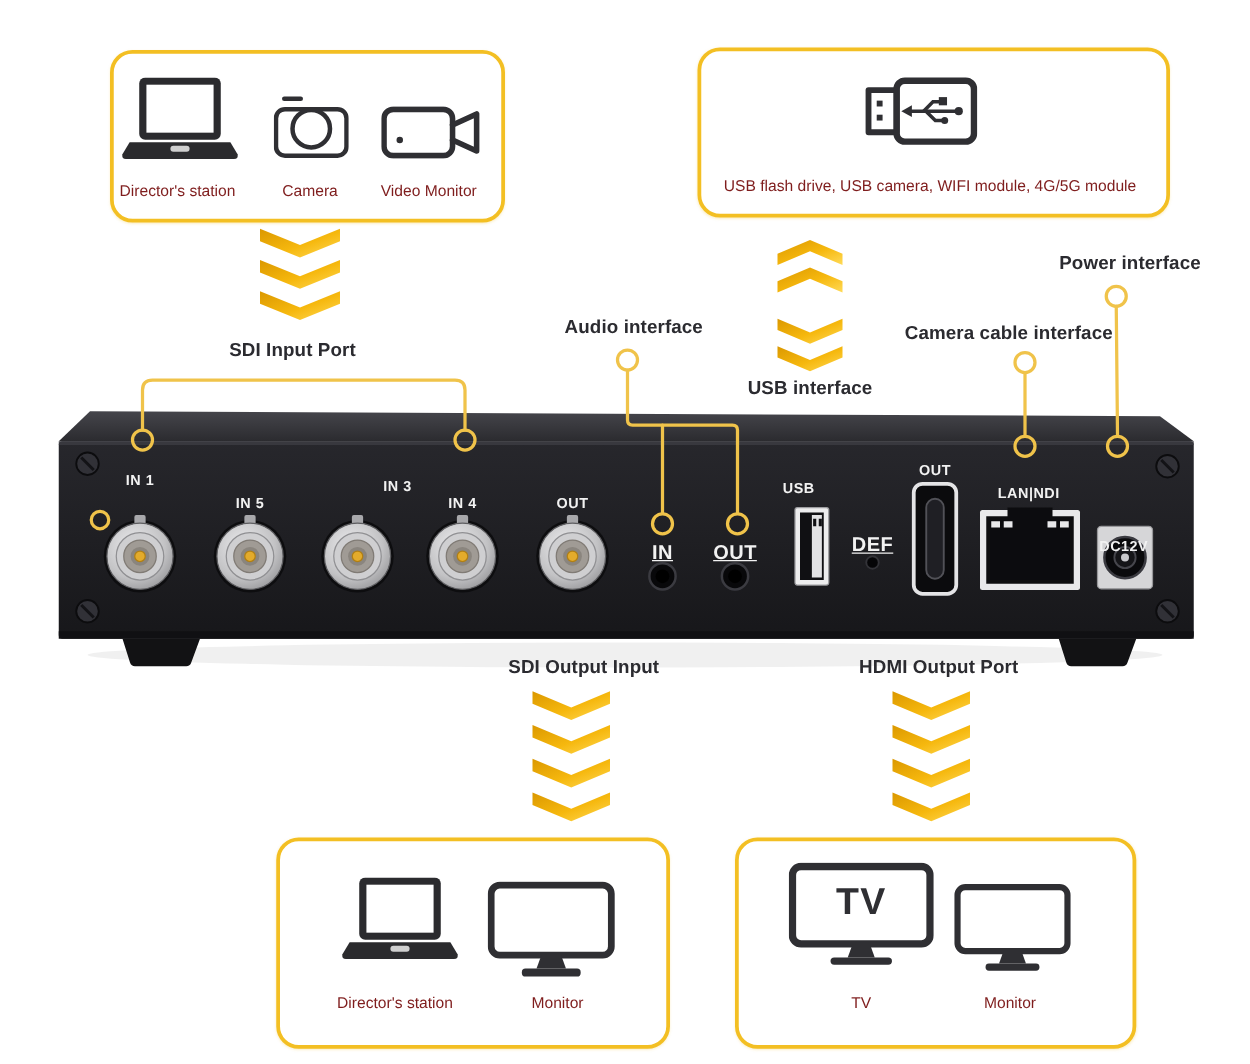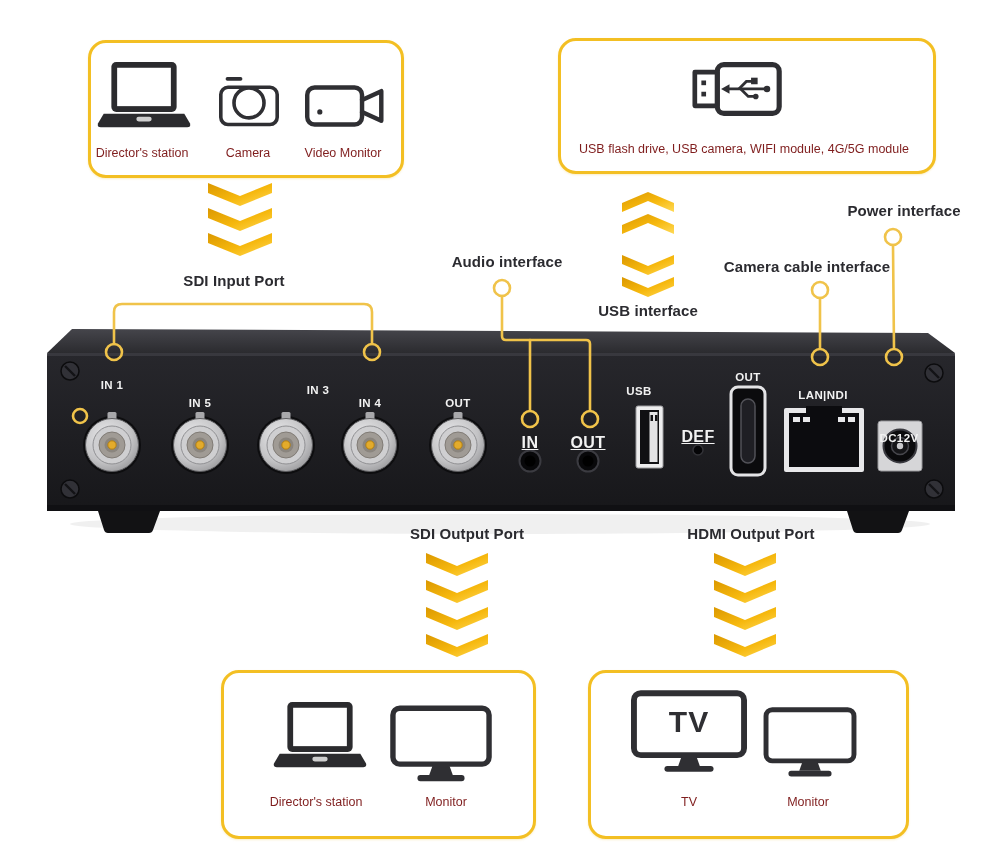--- a/index.html
+++ b/index.html
@@ -284,21 +284,21 @@
   <span class="caption" style="left:316px;top:795px;">Director's station</span>
   <span class="caption" style="left:446px;top:795px;">Monitor</span>
   <span class="caption" style="left:689px;top:795px;">TV</span>
   <span class="caption" style="left:808px;top:795px;">Monitor</span>
 
   <span class="callout-label" style="left:234px;top:272px;">SDI Input Port</span>
   <span class="callout-label" style="left:507px;top:253px;">Audio interface</span>
   <span class="callout-label" style="left:648px;top:302px;">USB interface</span>
   <span class="callout-label" style="left:807px;top:258px;">Camera cable interface</span>
   <span class="callout-label" style="left:904px;top:202px;">Power interface</span>
-  <span class="callout-label" style="left:467px;top:525px;">SDI Output Port</span>
+  <span class="callout-label" style="left:467px;top:525px;">SDI Output Input</span>
   <span class="callout-label" style="left:751px;top:525px;">HDMI Output Port</span>
 
   <span class="port-label" style="left:112px;top:379px;">IN 1</span>
   <span class="port-label" style="left:200px;top:397px;">IN 5</span>
   <span class="port-label" style="left:286px;top:384px;margin-left:32px;">IN 3</span>
   <span class="port-label" style="left:370px;top:397px;text-align:right;">IN 4</span>
   <span class="port-label" style="left:458px;top:397px;">OUT</span>
   <span class="port-label sm" style="left:530px;top:434px;">IN</span>
   <span class="port-label sm" style="left:588px;top:434px;">OUT</span>
   <span class="port-label" style="left:639px;top:385px;">USB</span>

